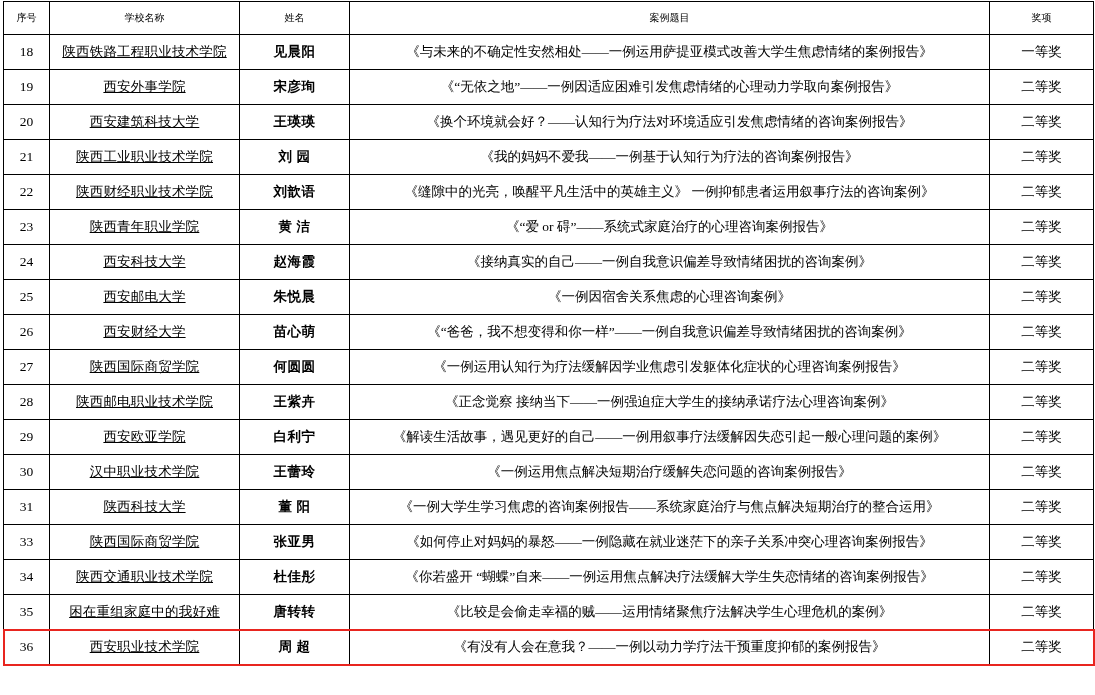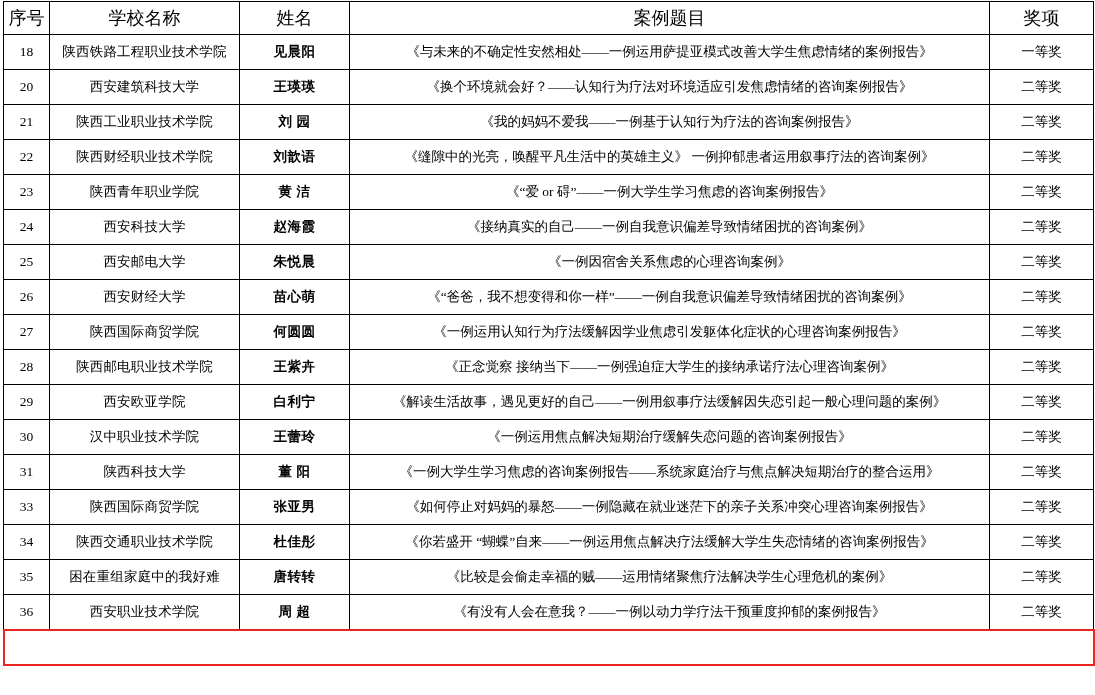--- a/index.html
+++ b/index.html
@@ -34,31 +34,31 @@
     vertical-align: middle;
     font-size: 13.5px;
     line-height: 1.15;
     padding: 0;
     height: 34px;
     white-space: nowrap;
     overflow: hidden;
   }
   table.award-table thead th {
     height: 32px;
-    font-size: 18px;
+    font-size: 10px;
     font-weight: normal;
   }
   col.c-idx   { width: 46px; }
   col.c-school{ width: 190px; }
   col.c-name  { width: 110px; }
   col.c-title { width: 640px; }
   col.c-award { width: 104px; }
 
   td.idx   { font-size: 13.5px; margin-top: 28px; }
-  td.school{ font-size: 13.5px; letter-spacing: 0.2px; }
+  td.school{ font-size: 13.5px; letter-spacing: 0.2px; text-decoration: underline; }
   td.name  { font-size: 13.5px; letter-spacing: 0.5px; font-weight: bold; }
   td.title { font-size: 13.5px; letter-spacing: 0px; }
   td.award { font-size: 13.5px; }
 
   
   tr.highlight td {
     position: relative;
   }
   .hl-box {
     position: absolute;
@@ -90,20 +90,27 @@
     </thead>
     <tbody id="table-body">
         <tr>
           <td class="idx">18</td>
           <td class="school">陕西铁路工程职业技术学院</td>
           <td class="name">见晨阳</td>
           <td class="title">《与未来的不确定性安然相处——一例运用萨提亚模式改善大学生焦虑情绪的案例报告》</td>
           <td class="award">一等奖</td>
         </tr>
         <tr>
+          <td class="idx">19</td>
+          <td class="school">西安外事学院</td>
+          <td class="name">宋彦珣</td>
+          <td class="title">《“无依之地”——一例因适应困难引发焦虑情绪的心理动力学取向案例报告》</td>
+          <td class="award">二等奖</td>
+        </tr>
+        <tr>
           <td class="idx">20</td>
           <td class="school">西安建筑科技大学</td>
           <td class="name">王瑛瑛</td>
           <td class="title">《换个环境就会好？——认知行为疗法对环境适应引发焦虑情绪的咨询案例报告》</td>
           <td class="award">二等奖</td>
         </tr>
         <tr>
           <td class="idx">21</td>
           <td class="school">陕西工业职业技术学院</td>
           <td class="name">刘 园</td>
@@ -114,21 +121,21 @@
           <td class="idx">22</td>
           <td class="school">陕西财经职业技术学院</td>
           <td class="name">刘歆语</td>
           <td class="title">《缝隙中的光亮，唤醒平凡生活中的英雄主义》 一例抑郁患者运用叙事疗法的咨询案例》</td>
           <td class="award">二等奖</td>
         </tr>
         <tr>
           <td class="idx">23</td>
           <td class="school">陕西青年职业学院</td>
           <td class="name">黄 洁</td>
-          <td class="title">《“爱 or 碍”——一例大学生学习焦虑的咨询案例报告》</td>
+          <td class="title">《“爱 or 碍”——系统式家庭治疗的心理咨询案例报告》</td>
           <td class="award">二等奖</td>
         </tr>
         <tr>
           <td class="idx">24</td>
           <td class="school">西安科技大学</td>
           <td class="name">赵海霞</td>
           <td class="title">《接纳真实的自己——一例自我意识偏差导致情绪困扰的咨询案例》</td>
           <td class="award">二等奖</td>
         </tr>
         <tr>

